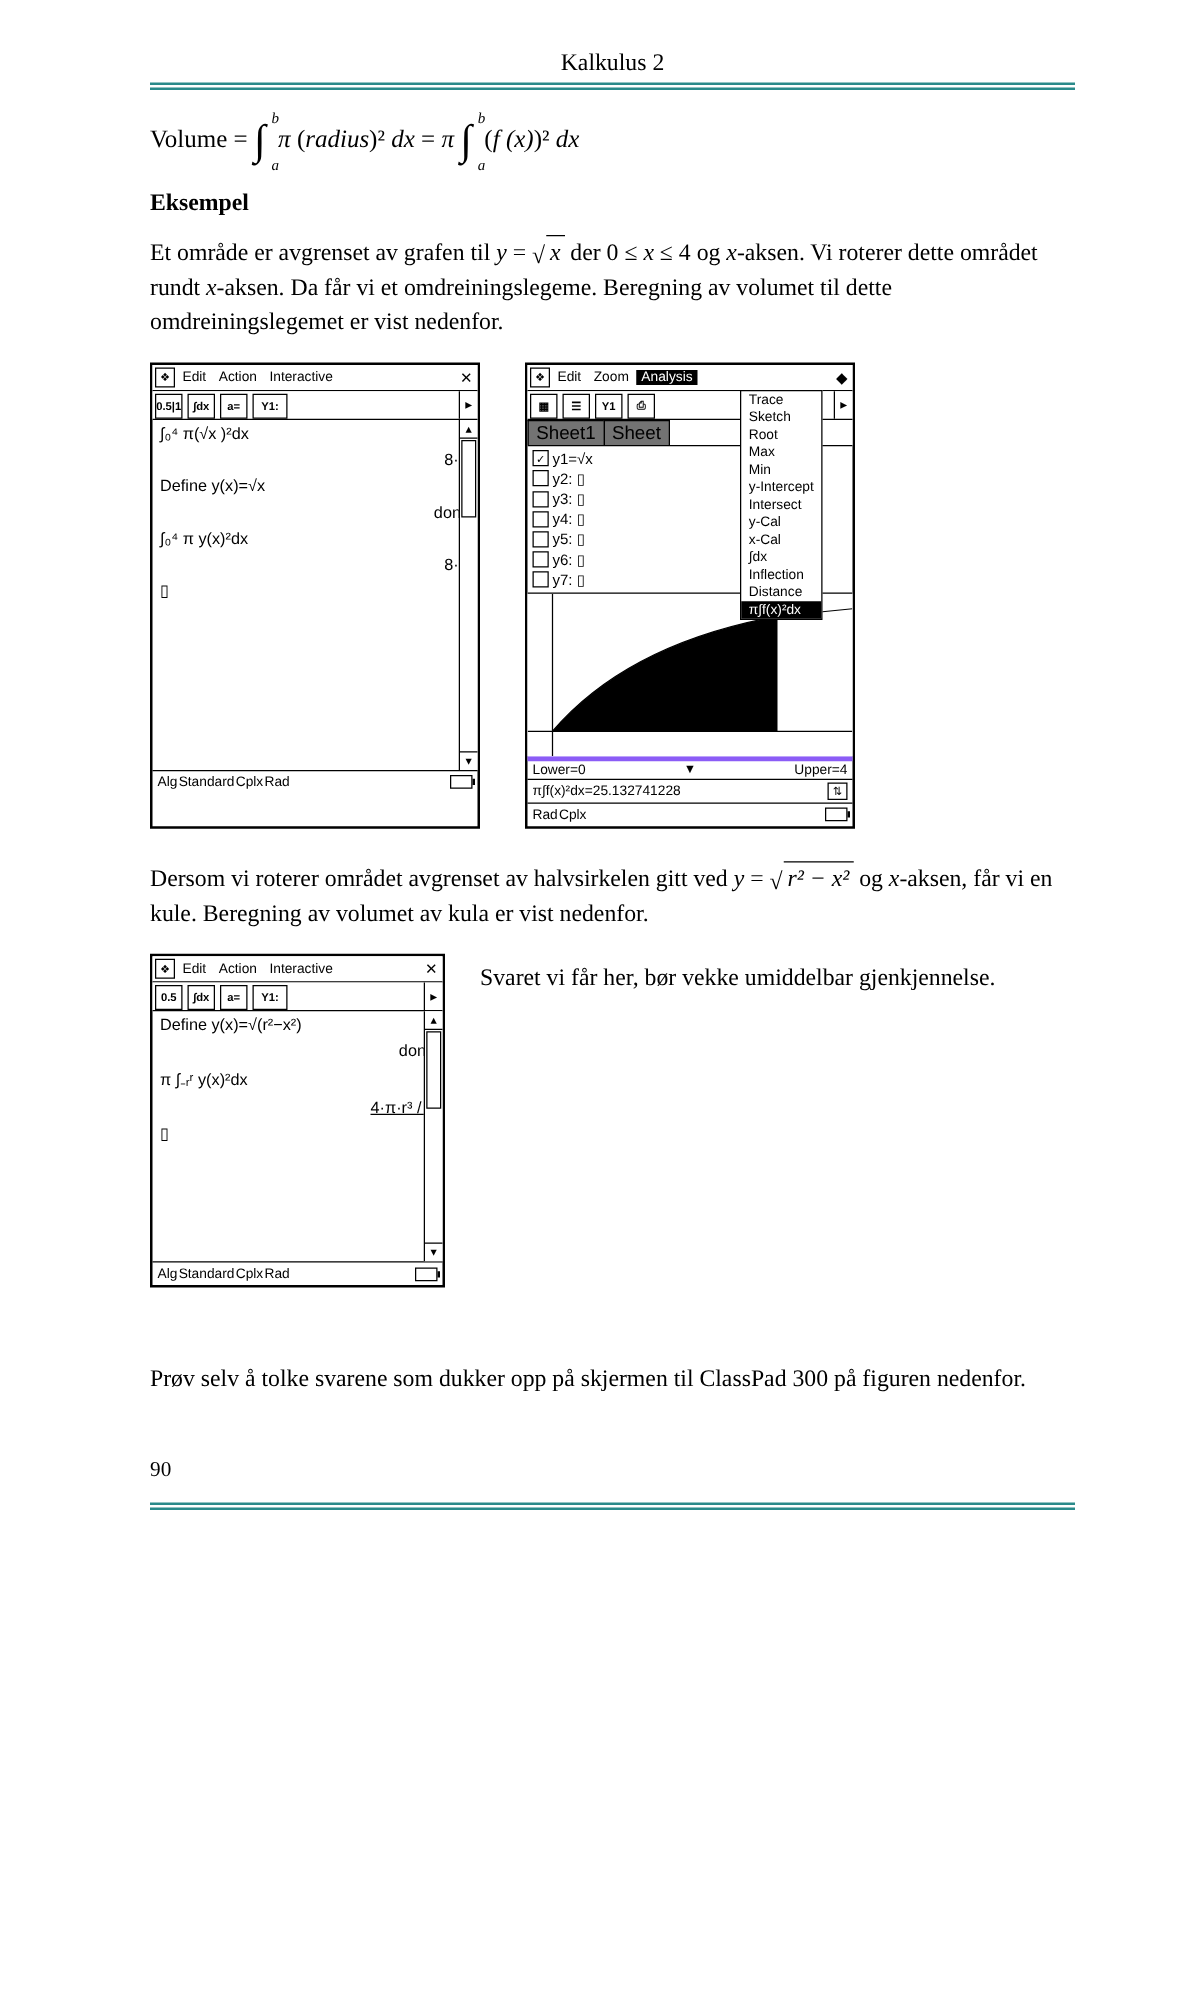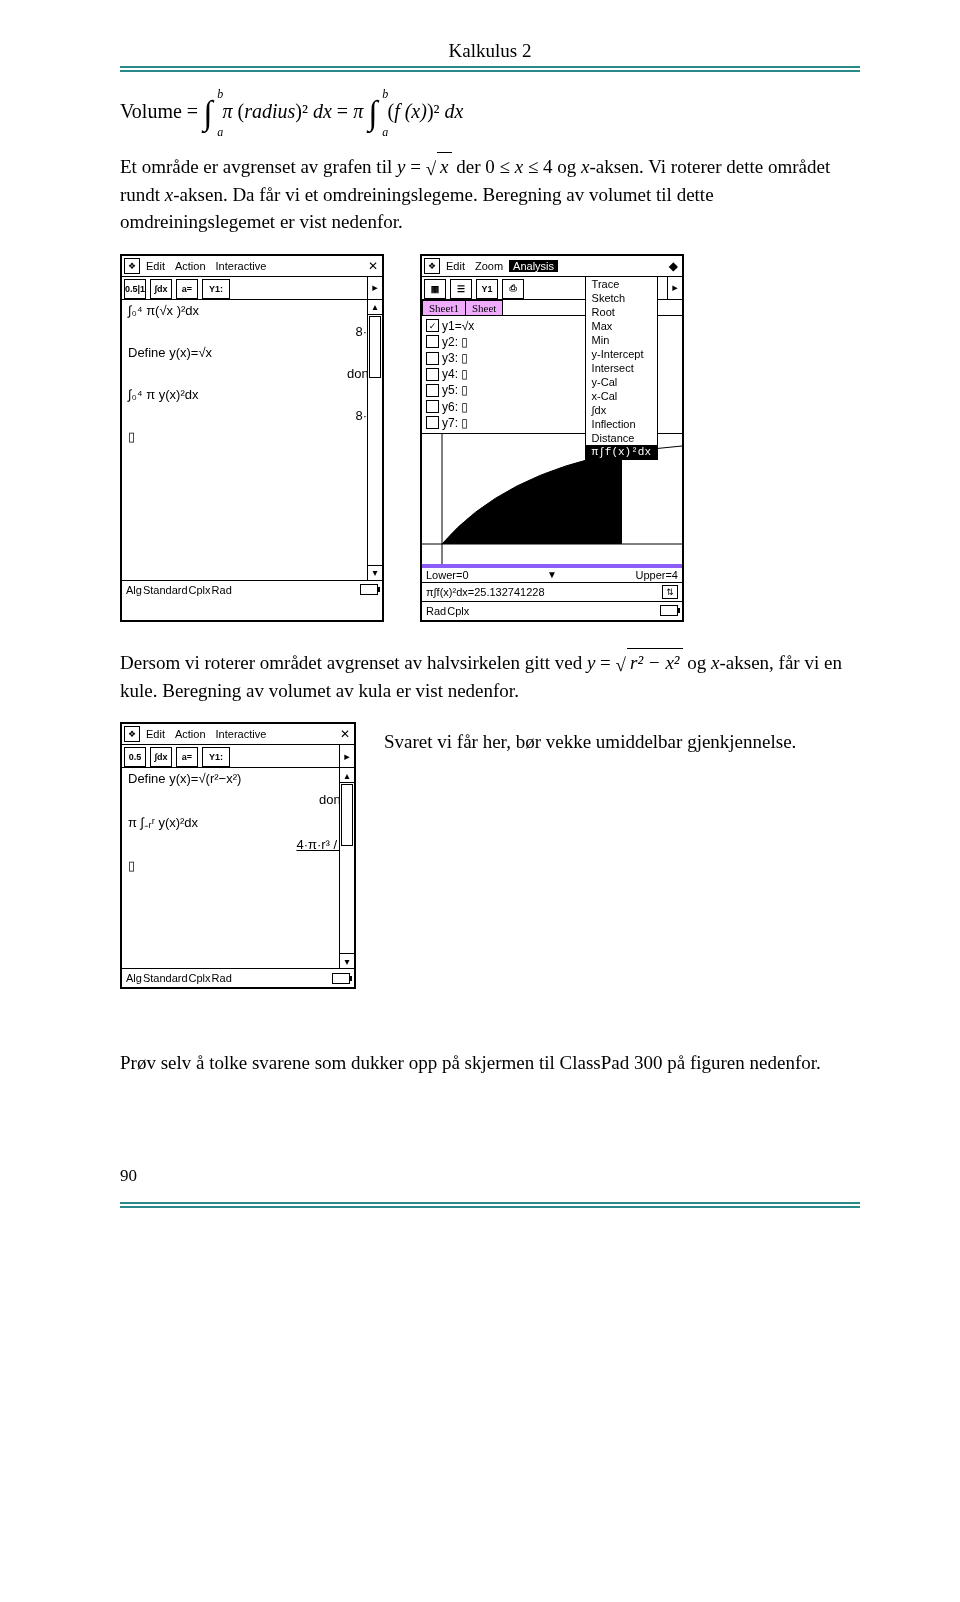--- a/index.html
+++ b/index.html
@@ -20,41 +20,41 @@
   .screenshots-row { display:flex; gap:36px; margin:6px 0 26px 0; }
   .calc-window { width:260px; border:2px solid #000; background:#fff; font-family:Tahoma,Arial,sans-serif; font-size:11px; position:relative; }
   .calc-window.small { width:232px; }
   .menubar { display:flex; align-items:center; background:#fff; border-bottom:1px solid #000; height:20px; padding:0 2px; gap:2px; }
   .menubar .sysicon { width:14px; height:14px; border:1px solid #000; display:flex; align-items:center; justify-content:center; font-size:9px; }
   .menubar .menuitem { padding:0 4px; font-size:11px; }
   .menubar .menuitem.inv { background:#000; color:#fff; }
   .menubar .diamond { margin-left:auto; font-size:12px; padding-right:2px; }
   .dropdown { position:absolute; top:20px; right:24px; background:#fff; border:1px solid #000; z-index:5; font-size:11px; }
   .dropdown .dd-item { padding:1px 6px; white-space:nowrap; }
-  .dropdown .dd-item.inv { background:#000; color:#fff;font-family:Liberation Mono, monospace; }
+  .dropdown .dd-item.inv { background:#000; color:#fff; }
   .toolbar { display:flex; border-bottom:1px solid #000; height:22px; background:#fff; }
   .toolbar .tbtn { border:1px solid #000; margin:2px; width:20px; height:18px; font-size:9px; display:flex; align-items:center; justify-content:center;font-weight:bold; }
   .toolbar .tbtn.wide { width:26px; }
   .toolbar .scroll-arrows { margin-left:auto; display:flex; }
   .toolbar .scroll-arrows .arr { width:14px; border-left:1px solid #000; display:flex; align-items:center; justify-content:center; }
   .content-area { min-height:280px; display:flex; flex-direction:column; position:relative; }
   .content-area.short { min-height:200px; }
   .cas-line { padding:3px 6px; font-size:13px; display:flex; justify-content:space-between; align-items:flex-end; }
   .cas-line .left { }
   .cas-line .right { }
   .scrollbar-v { position:absolute; right:0; top:0; bottom:0; width:14px; border-left:1px solid #000; background:#fff; display:flex; flex-direction:column; }
   .scrollbar-v .arrw { height:14px; border-bottom:1px solid #000; display:flex; align-items:center; justify-content:center; font-size:10px; }
   .scrollbar-v .arrw.bot { border-bottom:none; border-top:1px solid #000; margin-top:auto; }
   .scrollbar-v .thumb { height:60px; background:#fff; border:1px solid #000; margin:1px; }
   .statusbar { border-top:1px solid #000; height:18px; display:flex; align-items:center; padding:0 4px; font-size:11px; gap:1px; }
   .statusbar .batt { margin-left:auto; border:1px solid #000; width:16px; height:9px; position:relative; }
   .statusbar .batt::after { content:""; position:absolute; right:-3px; top:2px; width:2px; height:5px; background:#000; }
 
   .tabs { display:flex; border-bottom:1px solid #000; background:#fff; }
-  .tabs .tab { border:1px solid #000; border-bottom:none; padding:1px 6px; font-size:11px; margin-right:-1px; background:#f0abfc;font-family:Liberation Serif, serif; }
+  .tabs .tab { border:1px solid #000; border-bottom:none; padding:1px 6px; font-size:15px; margin-right:-1px; background:#737373; }
   .sheet-list { padding:2px 0 2px 4px; font-size:12px; line-height:1.35; }
   .sheet-list .row { display:flex; align-items:center; gap:3px; }
   .sheet-list .chk { width:11px; height:11px; border:1px solid #000; display:inline-flex; align-items:center; justify-content:center; font-size:9px; flex-shrink:0; }
   .graph-panel { border-top:1px solid #000; height:130px; position:relative; background:#fff; overflow:hidden; }
   .graph-panel svg { position:absolute; left:0; top:0; }
   .graph-info { border-top:4px solid #8b5cf6; display:flex; justify-content:space-between; padding:1px 4px; font-size:11px; }
   .graph-result { border-top:1px solid #000; padding:2px 4px; font-size:11px; display:flex; align-items:center; }
   .graph-result .indic { margin-left:auto; border:1px solid #000; width:14px; height:12px; display:flex; align-items:center; justify-content:center; font-size:9px; }
 
   .row-3 { display:flex; gap:28px; margin:6px 0 20px 0; align-items:flex-start; }
@@ -86,20 +86,21 @@
     <span>=</span>
     <span class="ital">π</span>
     <span class="int">∫
       <span class="ub">b</span>
       <span class="lb">a</span>
     </span>&nbsp;
     (<span class="ital">f (x)</span>)²
     <span class="ital">dx</span>
   </div>
 
+  <div class="heading">Eksempel</div>
 
   <div class="para">
     <span>Et område er avgrenset av grafen til </span>
     <span class="ital">y</span> =
     <span class="sqrt-sign">√</span><span class="sqrt"><span class="ital">x</span></span>
     <span> der  0 ≤ </span><span class="ital">x</span><span> ≤ 4  og  </span><span class="ital">x</span><span>-aksen. Vi roterer dette området rundt </span><span class="ital">x</span><span>-aksen. Da får vi et omdreiningslegeme. Beregning av volumet til dette omdreiningslegemet er vist nedenfor.</span>
   </div>
 
   <div class="screenshots-row">
 

